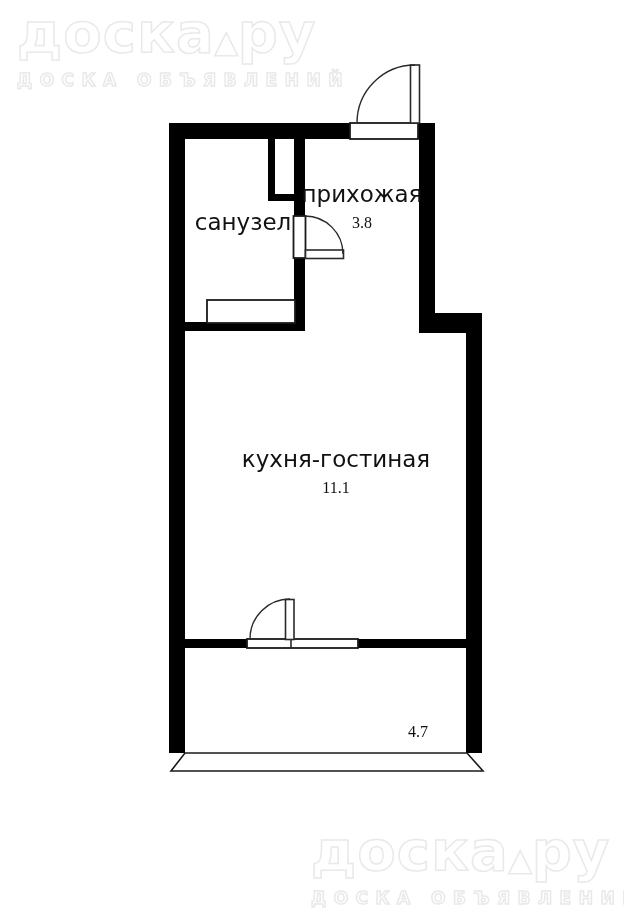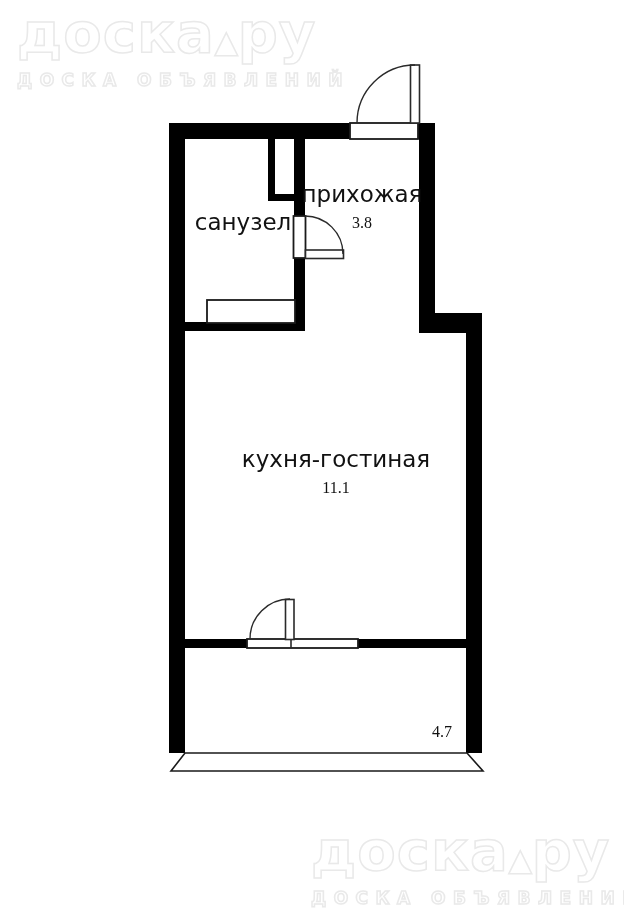--- a/index.html
+++ b/index.html
@@ -41,21 +41,21 @@
     transform: translateX(-50%);
     text-align: center;
     color: #111111;
     white-space: nowrap;
   }
   .room-name { font-size: 23px; line-height: 27px; }
   .room-area { font-size: 16px; line-height: 29px; font-family: Liberation Serif, serif; }
   .pos-bathroom { left: 243px; top: 209px; }
   .pos-hallway  { left: 362px; top: 181px; }
   .pos-kitchen  { left: 336px; top: 446px; text-align: center; }
-  .pos-balcony  { left: 442px; top: 717px; }
+  .pos-balcony  { left: 418px; top: 717px; }
 </style>
 </head>
 <body>
 
 <div id="page">
 
   <div class="watermark wm-top">
     <div class="wm-main"><span>доска</span><span class="wm-tri">▲</span><span>ру</span></div>
     <div class="wm-sub">ДОСКА ОБЪЯВЛЕНИЙ</div>
   </div>

